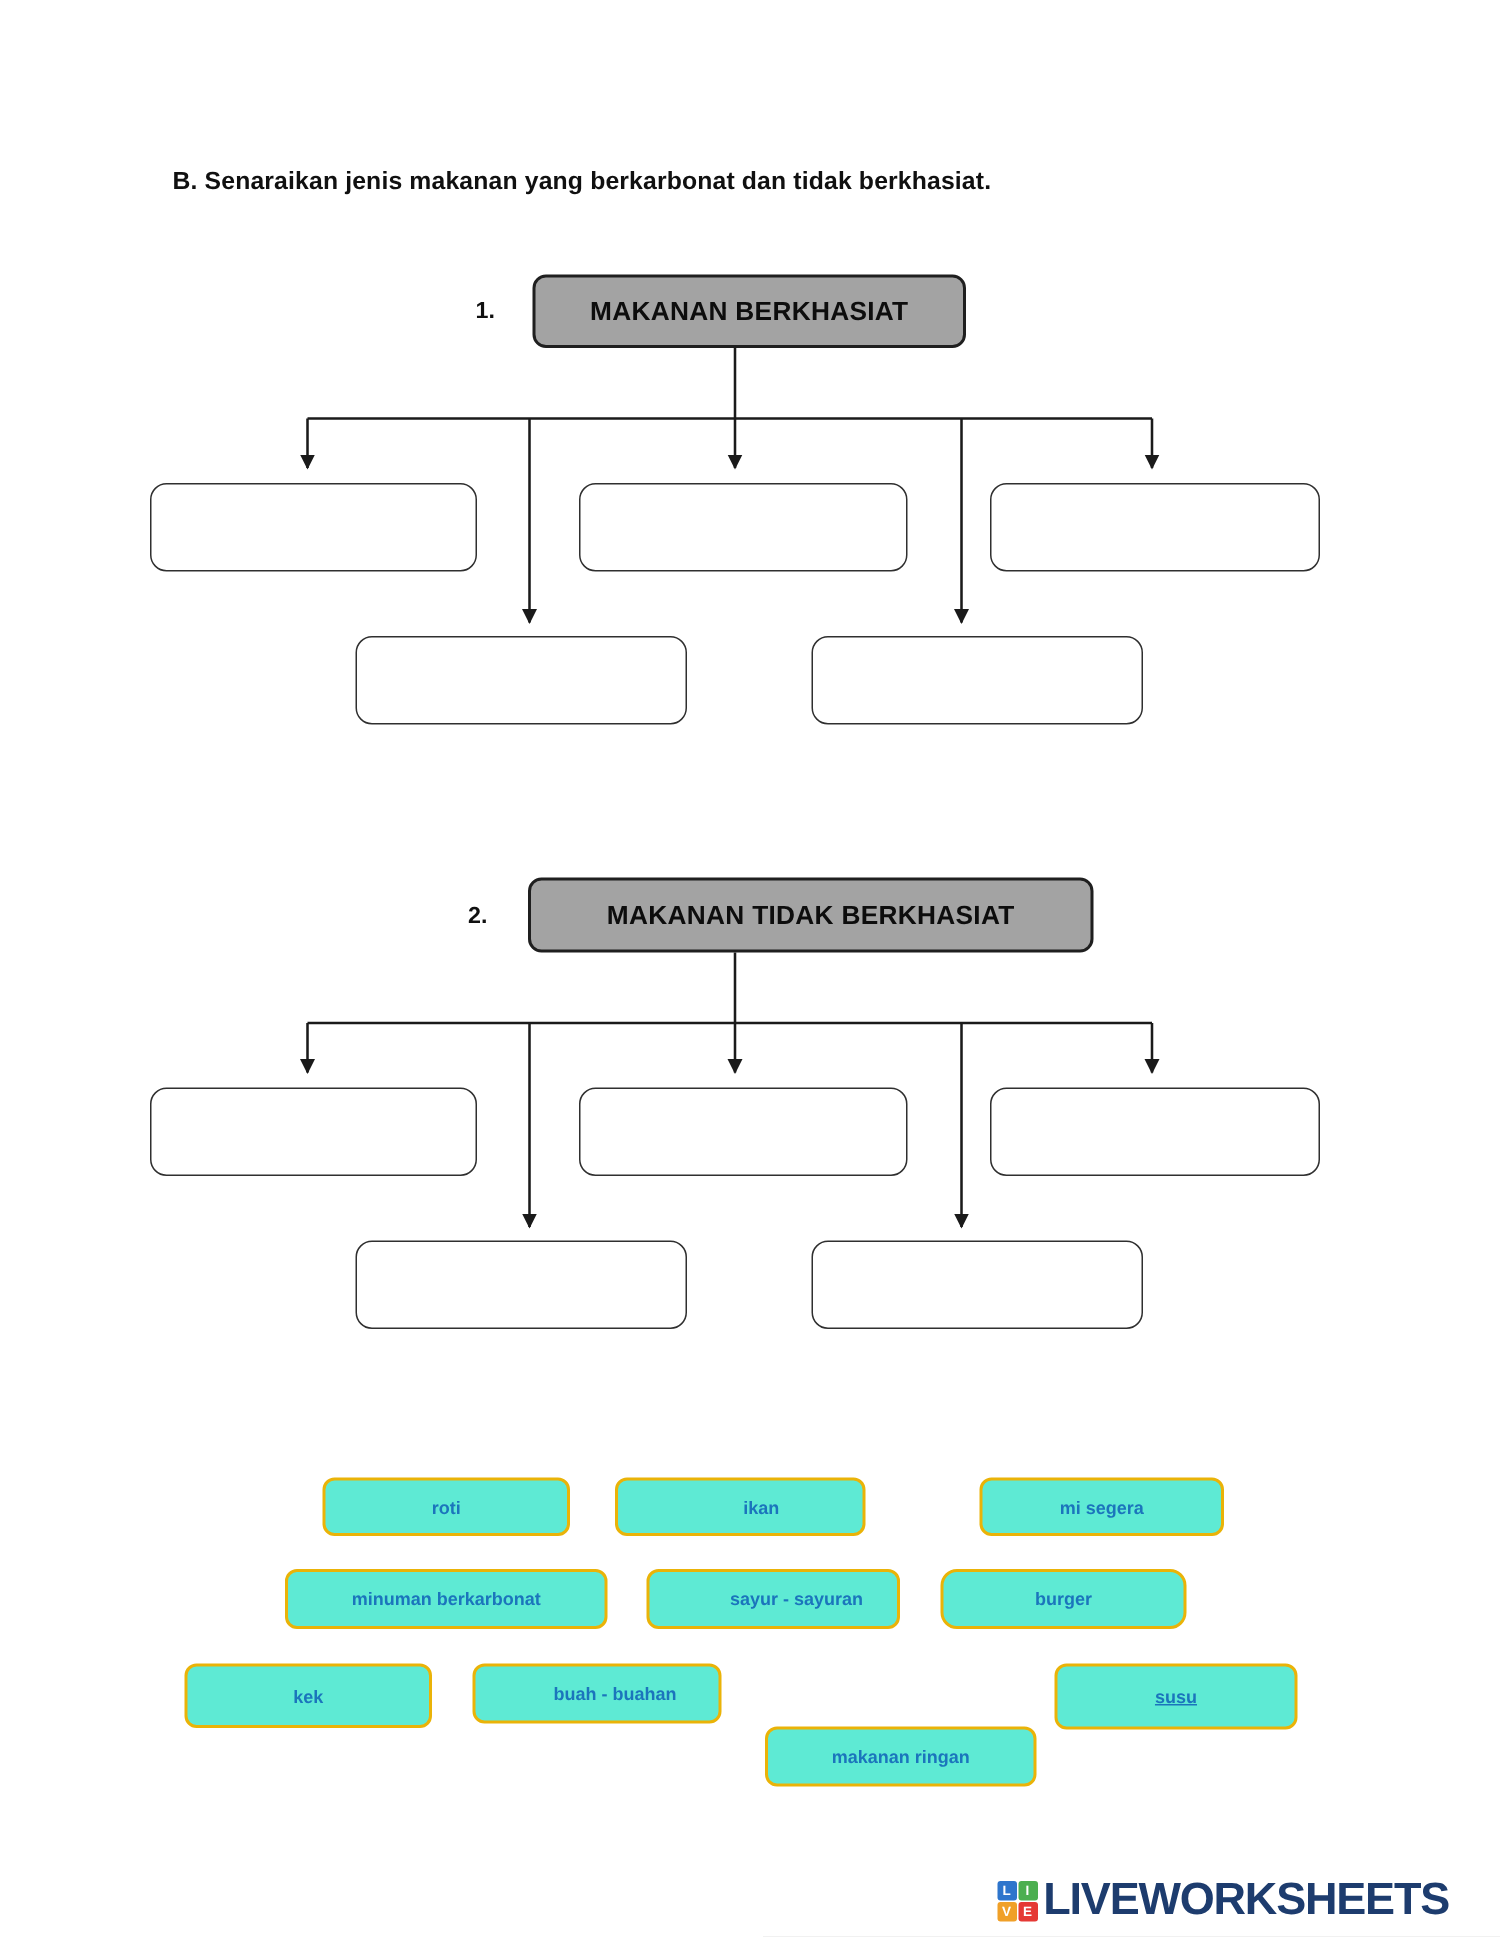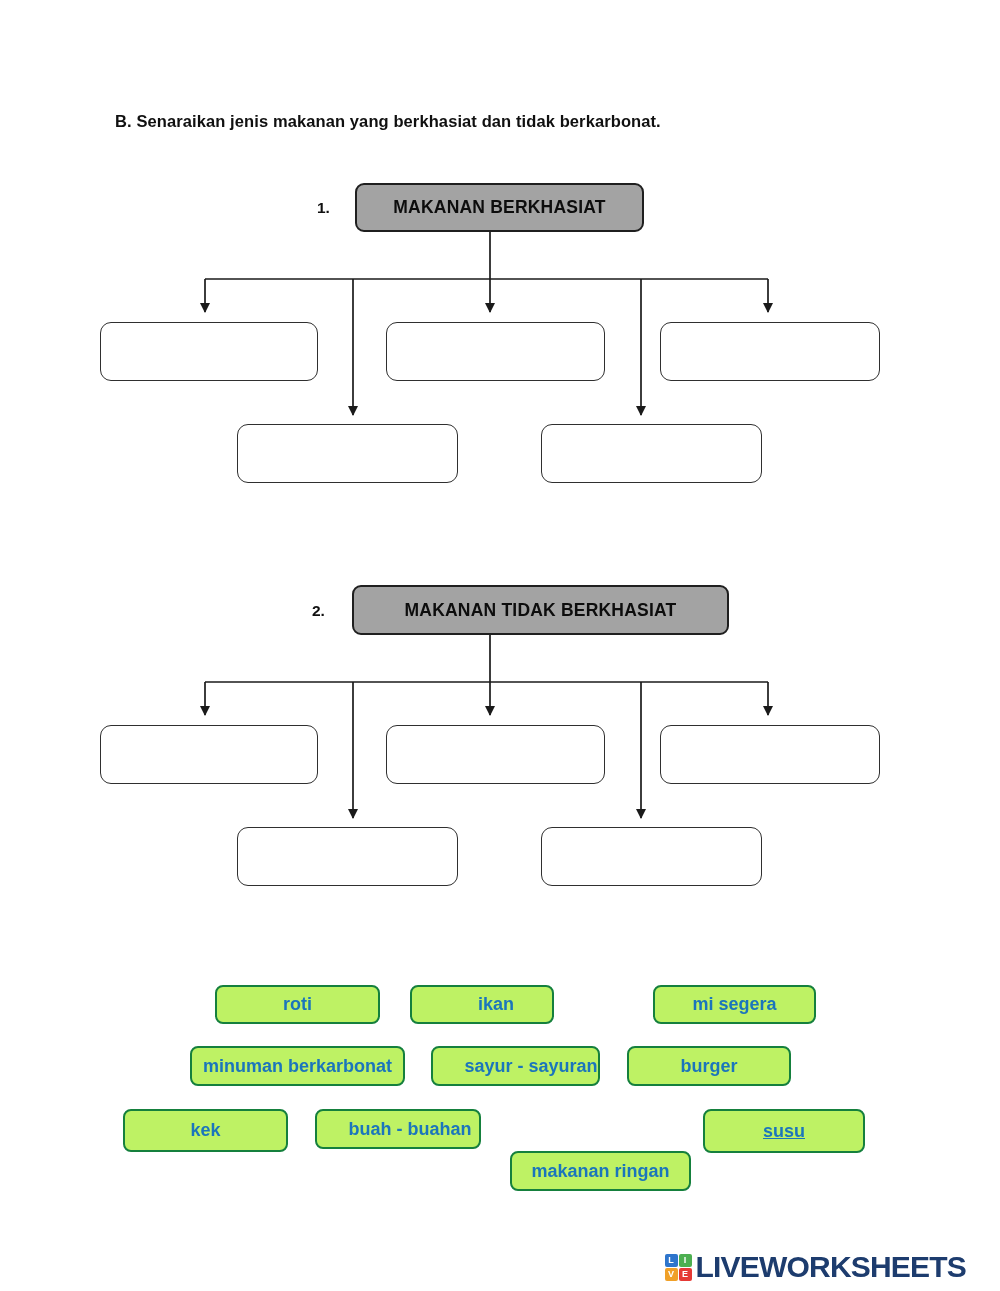--- a/index.html
+++ b/index.html
@@ -40,32 +40,32 @@
   #d1d { left:237px; top:424px; width:221px; height:59px; }
   #d1e { left:541px; top:424px; width:221px; height:59px; }
   
   #d2a { left:100px; top:725px; width:218px; height:59px; }
   #d2b { left:386px; top:725px; width:219px; height:59px; }
   #d2c { left:660px; top:725px; width:220px; height:59px; }
   #d2d { left:237px; top:827px; width:221px; height:59px; }
   #d2e { left:541px; top:827px; width:221px; height:59px; }
 
   .wb {
-    position:absolute; box-sizing:border-box; background:#bef264;
-    border:2px solid #15803d; border-radius:8px;
+    position:absolute; box-sizing:border-box; background:#5eead4;
+    border:2px solid #eab308; border-radius:8px;
     display:flex; align-items:center; justify-content:center;
-    font-weight:bold; font-size:18px; color:#1b75bc; white-space:nowrap;
+    font-weight:bold; font-size:12px; color:#1b75bc; white-space:nowrap;
     cursor:pointer;
   }
   #w1  { left:215px; top:985px;  width:165px; height:39px; }
-  #w2  { left:410px; top:985px;  width:144px; height:39px;padding-left:28px; }
+  #w2  { left:410px; top:985px;  width:167px; height:39px;padding-left:28px; }
   #w3  { left:605px; top:985px;  width:163px; height:39px;margin-left:48px; }
   #w4  { left:190px; top:1046px; width:215px; height:40px; }
   #w5  { left:431px; top:1046px; width:169px; height:40px;padding-left:31px; }
-  #w6  { left:627px; top:1046px; width:164px; height:40px; }
+  #w6  { left:627px; top:1046px; width:164px; height:40px;border-radius:11px; }
   #w7  { left:123px; top:1109px; width:165px; height:43px; }
   #w8  { left:315px; top:1109px; width:166px; height:40px;padding-left:24px; }
   #w9  { left:510px; top:1151px; width:181px; height:40px; }
   #w10 { left:703px; top:1109px; width:162px; height:44px;text-decoration:underline; }
 
   .footer {
     position:absolute; right:34px; top:1248px; height:38px;
     display:flex; align-items:center; gap:4px;
   }
   .logo-grid {
@@ -83,21 +83,21 @@
   .brand {
     font-size:30px; font-weight:bold; color:#1d3c6e;
     letter-spacing:-0.8px; white-space:nowrap;
   }
 </style>
 </head>
 <body>
 
 <div class="page">
 
-  <div class="heading">B. Senaraikan jenis makanan yang berkhasiat dan tidak berkarbonat.</div>
+  <div class="heading">B. Senaraikan jenis makanan yang berkarbonat dan tidak berkhasiat.</div>
 
   <svg class="connectors" width="1000" height="1291" viewBox="0 0 1000 1291" fill="none">
     <defs>
       <marker id="arr" markerWidth="13" markerHeight="12" refX="9" refY="5" orient="auto" markerUnits="userSpaceOnUse">
         <path d="M0,0 L10,5 L0,10 Z" fill="#1a1a1a"></path>
       </marker>
     </defs>
     <g stroke="#1a1a1a" stroke-width="1.7">
 
       <path d="M490,232 V312" marker-end="url(#arr)"></path>

